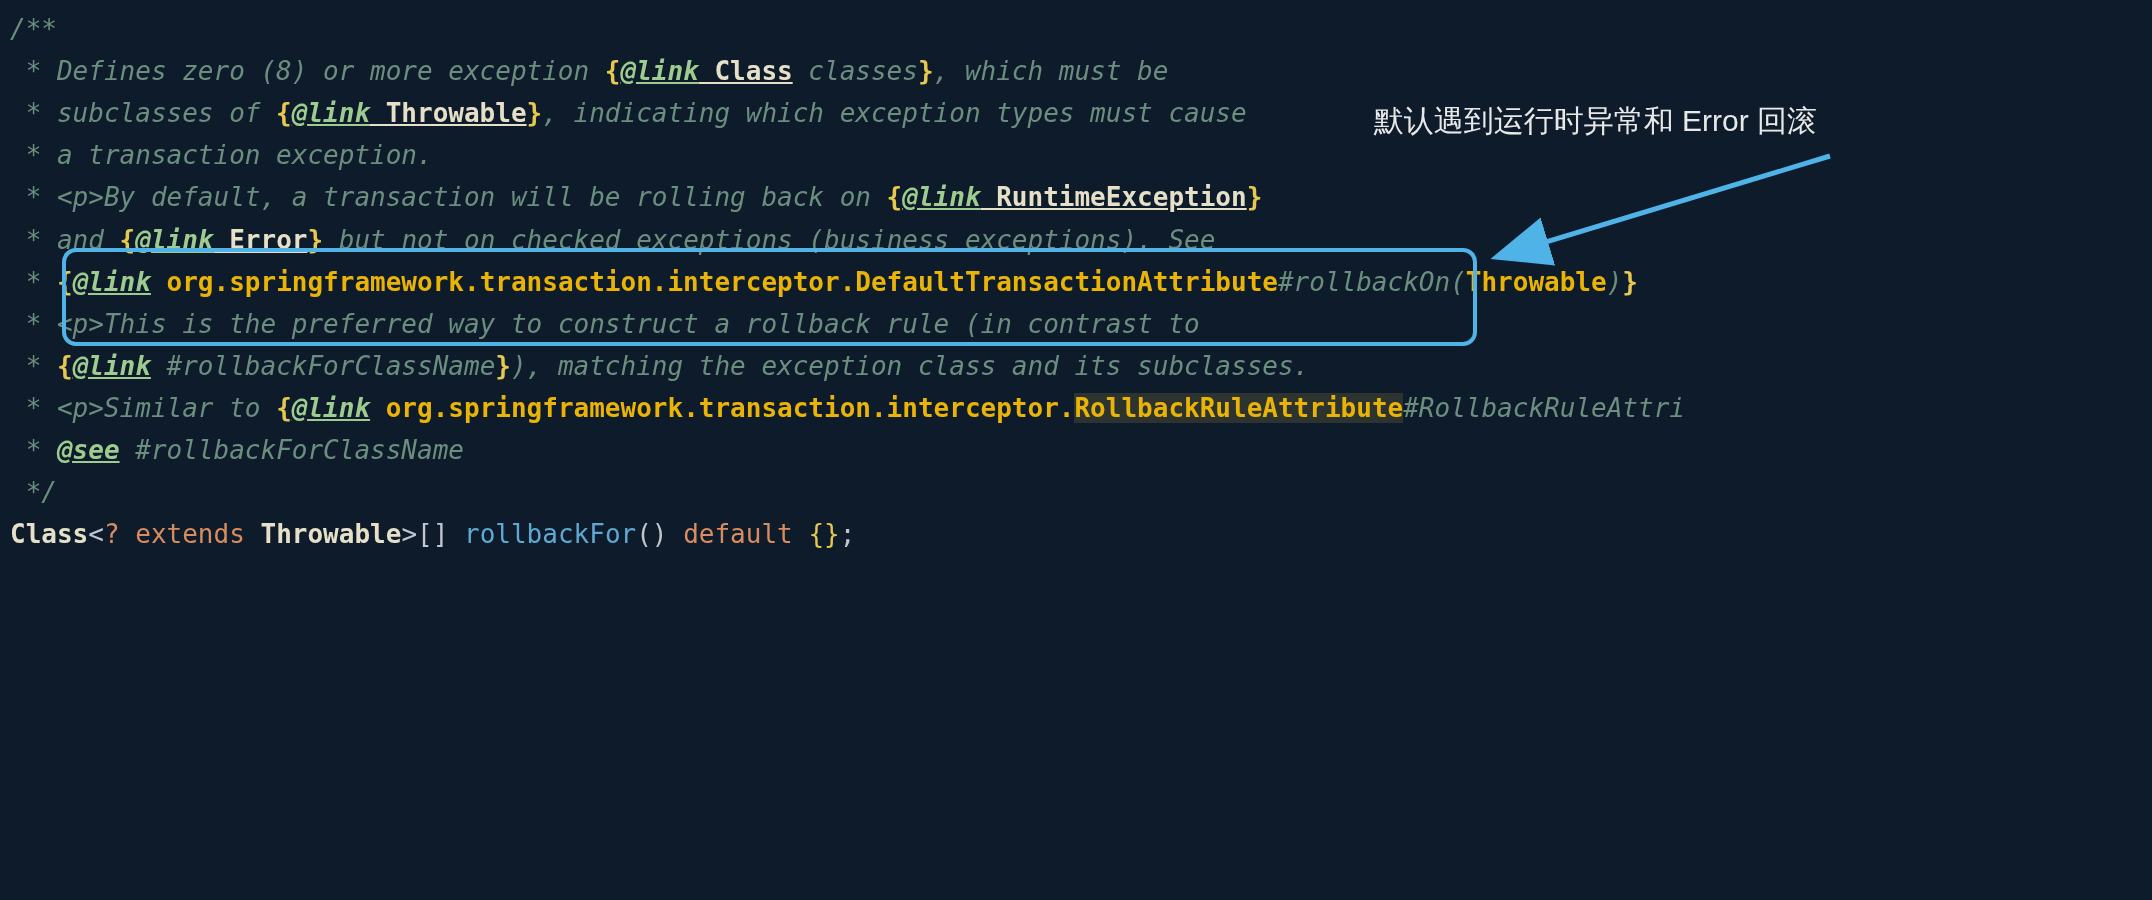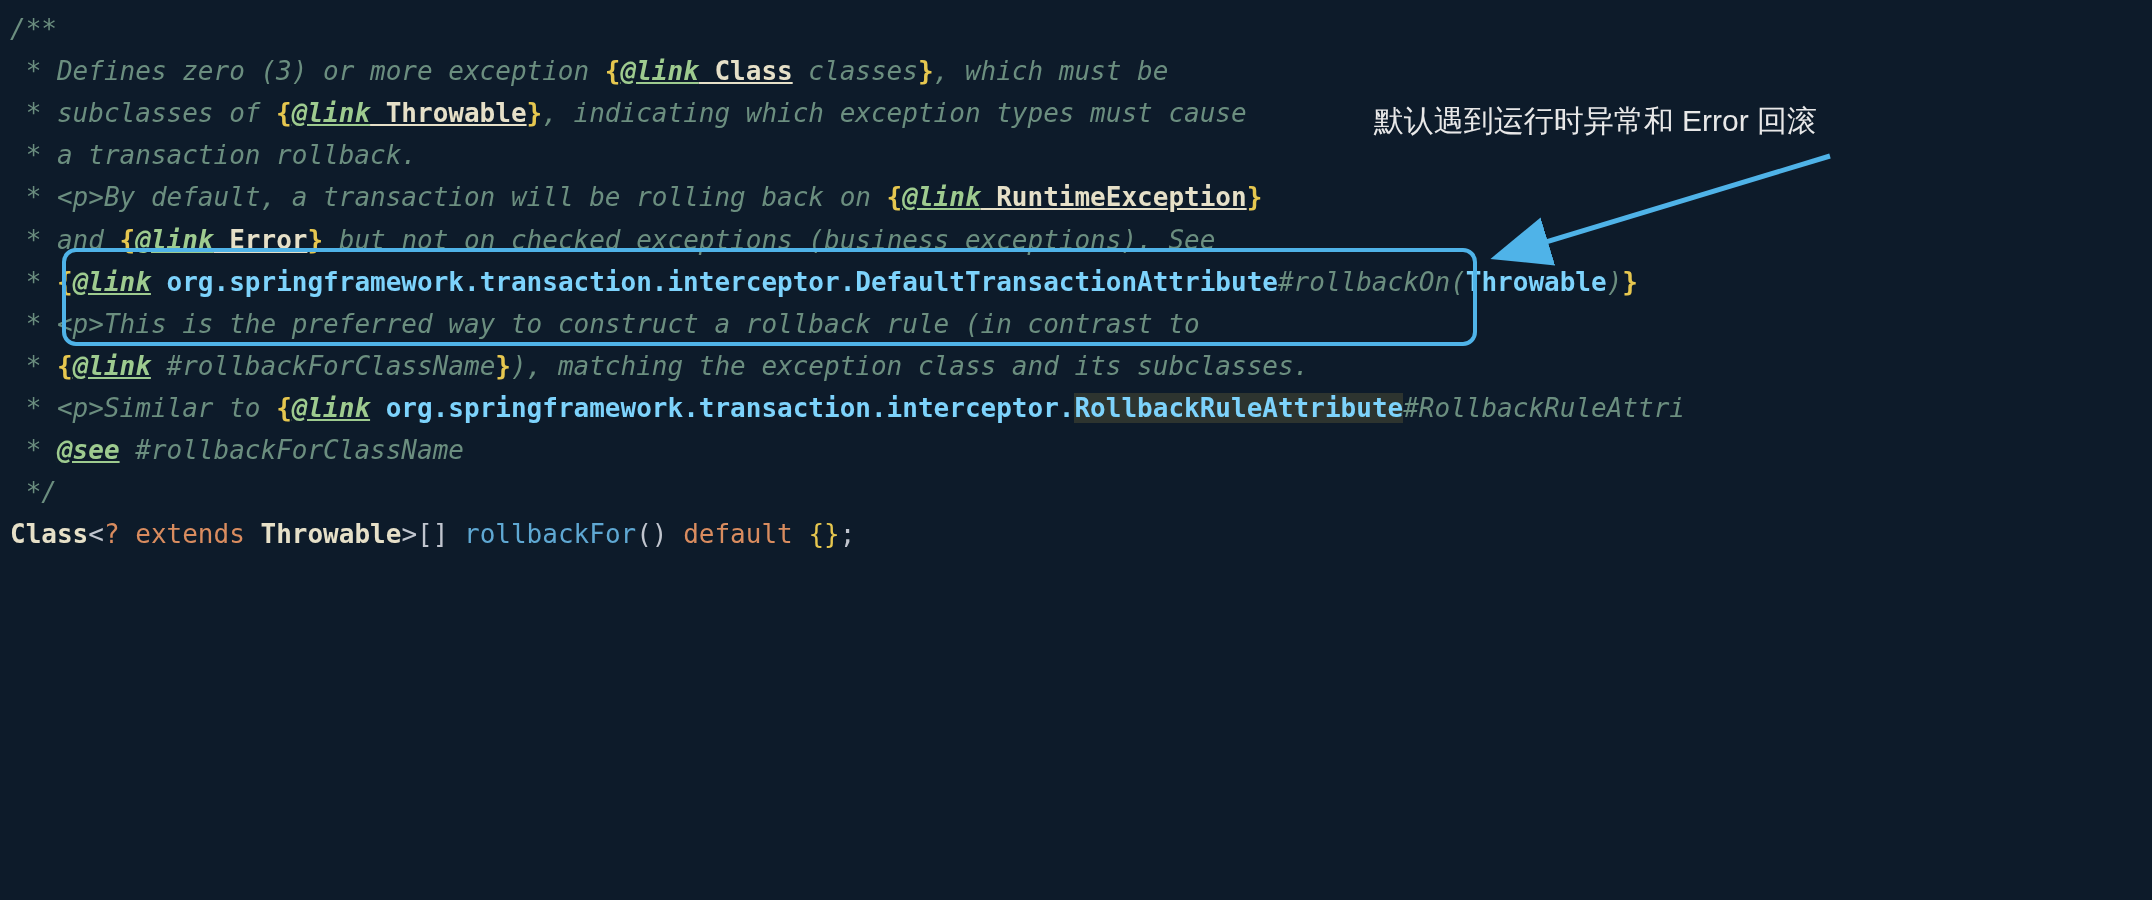--- a/index.html
+++ b/index.html
@@ -12,21 +12,21 @@
     color: #6b8e7f;
     position: relative;
     padding: 8px 0 0 10px;
     font-style: italic;
   }
   .line { white-space: pre; }
   .cmt { color: #6b8e7f; }
   .brace { color: #e6c74f; font-style: normal; font-weight: bold; }
   .linktag { color: #9ecb8f; font-style: italic; font-weight: bold; text-decoration: underline; margin-top: 36px; }
   .seetag { color: #9ecb8f; font-style: italic; font-weight: bold; text-decoration: underline; text-align: right; }
-  .cls { color: #7dd3fc; font-style: normal; font-weight: bold; }
+  .cls { color: #eab308; font-style: normal; font-weight: bold; }
   .clslink { color: #e6e0c8; font-style: normal; font-weight: bold; text-decoration: underline; }
   .method { color: #6b8e7f; font-style: italic; }
   .htag { color: #6b8e7f; font-style: italic; }
   .highlight-bg { background: rgba(230,199,79,0.15); }
   .codekw { color: #d98c5f; font-style: normal; }
   .codecls { color: #e6e0c8; font-style: normal; font-weight: bold; }
   .codefn { color: #5fa8d3; font-style: normal; }
   .codeop { color: #c0c5ce; font-style: normal; }
   .codepunc { color: #c0c5ce; font-style: normal; }
   .codebrace { color: #e6c74f; font-style: normal; }
@@ -68,25 +68,25 @@
       <path d="M0,0 L12,5 L0,10 Z" fill="#4fb3e8"></path>
     </marker>
   </defs>
   <line x1="340" y1="10" x2="10" y2="110" stroke="#4fb3e8" stroke-width="5" marker-end="url(#ahead)"></line>
 </svg>
 
 <div>
 
 <div class="line"><span class="cmt">/**</span></div>
 
-<div class="line"><span class="cmt"> * Defines zero (3) or more exception </span><span class="brace">{</span><span class="linktag">@link</span><span class="clslink"> Class</span><span class="cmt"> classes</span><span class="brace">}</span><span class="cmt">, which must be</span></div>
+<div class="line"><span class="cmt"> * Defines zero (8) or more exception </span><span class="brace">{</span><span class="linktag">@link</span><span class="clslink"> Class</span><span class="cmt"> classes</span><span class="brace">}</span><span class="cmt">, which must be</span></div>
 
 <div class="line"><span class="cmt"> * subclasses of </span><span class="brace">{</span><span class="linktag">@link</span><span class="clslink"> Throwable</span><span class="brace">}</span><span class="cmt">, indicating which exception types must cause</span></div>
 
-<div class="line"><span class="cmt"> * a transaction rollback.</span></div>
+<div class="line"><span class="cmt"> * a transaction exception.</span></div>
 
 <div class="line"><span class="cmt"> * </span><span class="htag">&lt;p&gt;</span><span class="cmt">By default, a transaction will be rolling back on </span><span class="brace">{</span><span class="linktag">@link</span><span class="clslink"> RuntimeException</span><span class="brace">}</span></div>
 
 <div class="line"><span class="cmt"> * </span><span class="cmt">and </span><span class="brace">{</span><span class="linktag">@link</span><span class="clslink"> Error</span><span class="brace">}</span><span class="cmt"> but not on checked exceptions (business exceptions). See</span></div>
 
 <div class="line"><span class="cmt"> * </span><span class="brace">{</span><span class="linktag">@link</span><span class="cls"> org.springframework.transaction.interceptor.DefaultTransactionAttribute</span><span class="method">#rollbackOn(</span><span class="cls">Throwable</span><span class="method">)</span><span class="brace">}</span></div>
 
 
 <div class="line"><span class="cmt"> * </span><span class="htag">&lt;p&gt;</span><span class="cmt">This is the preferred way to construct a rollback rule (in contrast to</span></div>
 

